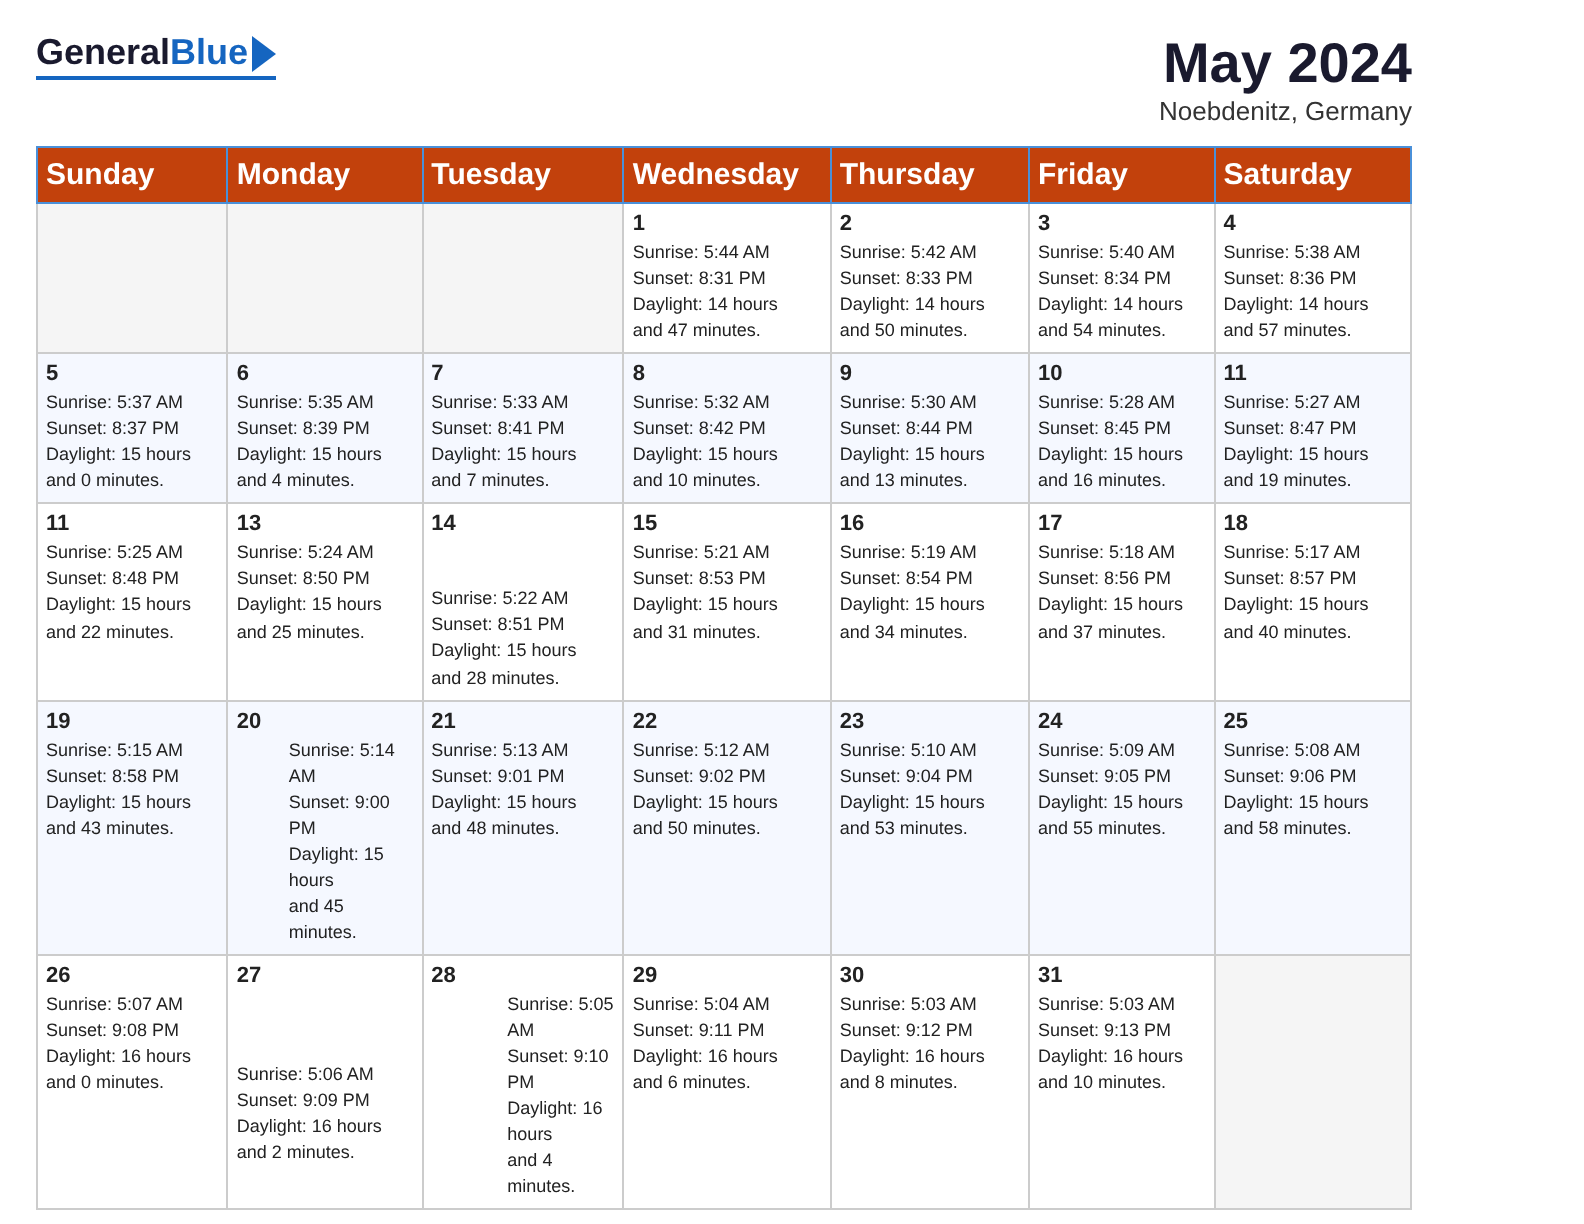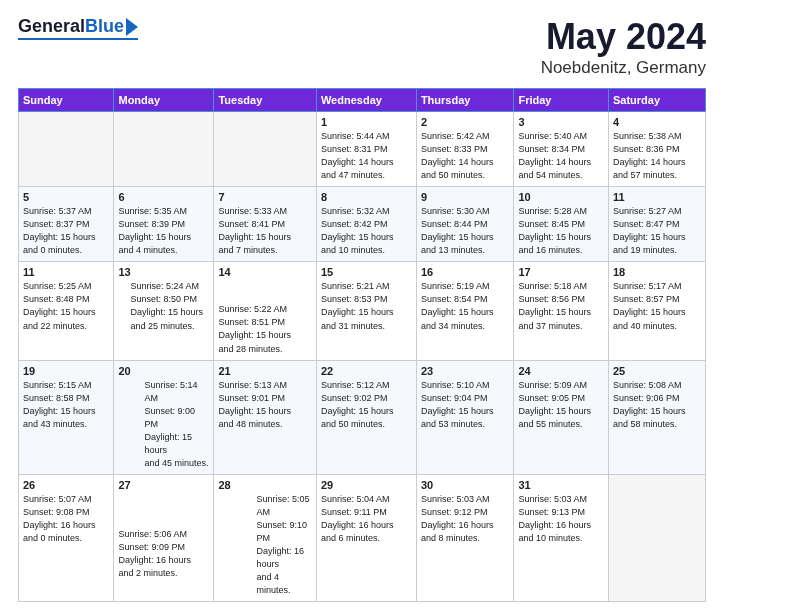--- a/index.html
+++ b/index.html
@@ -47,36 +47,36 @@
     .logo-underline {
       height: 2px;
       background: #1565c0;
       width: 100%;
       margin-top: 1px;
     }
     .title-block {
       text-align: right;
     }
     .title-month {
-      font-size: 36px;
+      font-size: 28px;
       font-weight: bold;
       color: #1a1a2e;
     }
     .title-location {
-      font-size: 17px;
+      font-size: 13px;
       color: #333;
     }
     .calendar {
       width: 100%;
       border-collapse: collapse;
     }
     .calendar th {
-      background: #6d28d9;
+      background: #c2410c;
       color: #fff;
-      font-size: 11px;
+      font-size: 15px;
       font-weight: bold;
       padding: 5px 4px;
       text-align: left;
       border: 1px solid #4a90d9;
     }
     .calendar td {
       border: 1px solid #ccc;
       vertical-align: top;
       padding: 4px 4px;
       font-size: 9.5px;
@@ -226,21 +226,21 @@
         <tr>
           <td>
             <span class="day-num">11</span>
             <div class="day-info" style="white-space: pre-line;">Sunrise: 5:25 AM
 Sunset: 8:48 PM
 Daylight: 15 hours
 and 22 minutes.</div>
           </td>
           <td>
             <span class="day-num">13</span>
-            <div class="day-info" style="white-space: pre-line; margin-left: 12px;">Sunrise: 5:24 AM
+            <div class="day-info" style="white-space: pre-line;">Sunrise: 5:24 AM
 Sunset: 8:50 PM
 Daylight: 15 hours
 and 25 minutes.</div>
           </td>
           <td>
             <span class="day-num">14</span>
             <div class="day-info" style="white-space: pre-line; margin-top: 25px;">Sunrise: 5:22 AM
 Sunset: 8:51 PM
 Daylight: 15 hours
 and 28 minutes.</div>

